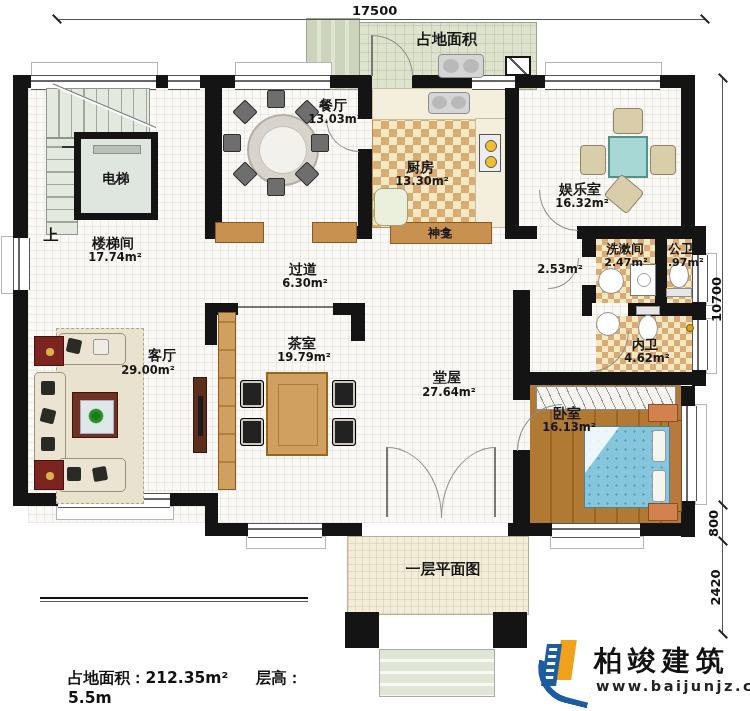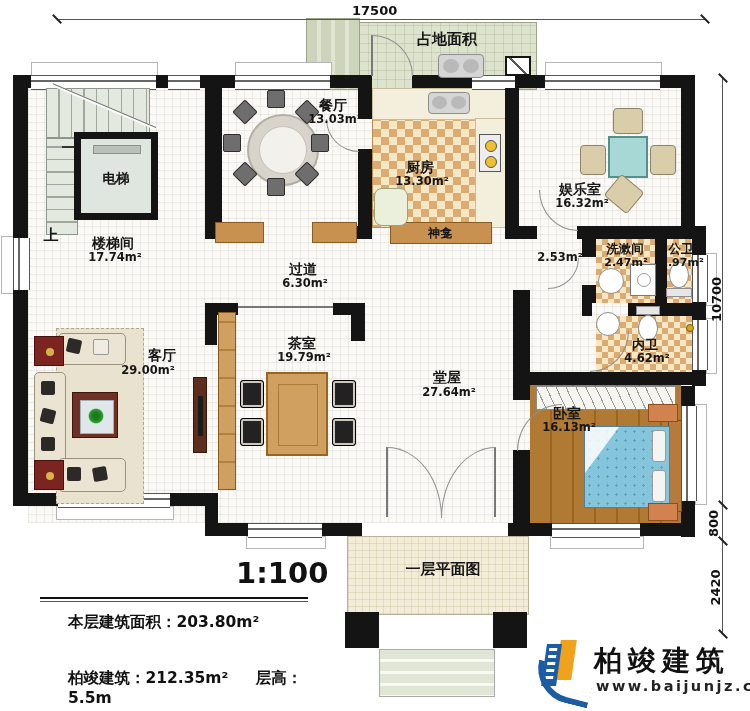--- a/index.html
+++ b/index.html
@@ -272,21 +272,21 @@
 
   <div class="rn" style="left:447px;top:32px;font-size:15px">占地面积</div>
   <div class="rn" style="left:333px;top:98px">餐厅</div>
   <div class="ra" style="left:335px;top:114px">13.03m²</div>
   <div class="rn" style="left:420px;top:160px">厨房</div>
   <div class="ra" style="left:422px;top:176px">13.30m²</div>
   <div class="rn" style="left:580px;top:182px">娱乐室</div>
   <div class="ra" style="left:582px;top:198px">16.32m²</div>
   <div class="rn" style="left:303px;top:262px">过道</div>
   <div class="ra" style="left:305px;top:278px">6.30m²</div>
-  <div class="ra" style="left:560px;top:252px">2.53m²</div>
+  <div class="ra" style="left:560px;top:264px">2.53m²</div>
   <div class="rn" style="left:625px;top:243px;font-size:12.5px">洗漱间</div>
   <div class="ra" style="left:626px;top:257px;font-size:11px">2.47m²</div>
   <div class="rn" style="left:681px;top:243px;font-size:12.5px">公卫</div>
   <div class="ra" style="left:682px;top:257px;font-size:11px">1.97m²</div>
   <div class="rn" style="left:645px;top:338px;font-size:13px">内卫</div>
   <div class="ra" style="left:647px;top:353px">4.62m²</div>
   <div class="rn" style="left:113px;top:236px">楼梯间</div>
   <div class="ra" style="left:115px;top:252px">17.74m²</div>
   <div class="rn" style="left:162px;top:348px">客厅</div>
   <div class="ra" style="left:148px;top:365px">29.00m²</div>
@@ -306,28 +306,24 @@
   <div class="dimline" style="left:722px;top:78px;width:1px;height:557px"></div>
   <div class="tick" style="left:717px;top:77px"></div>
   <div class="tick" style="left:717px;top:504px"></div>
   <div class="tick" style="left:717px;top:540px"></div>
   <div class="tick" style="left:717px;top:633px"></div>
   <div class="dimtext vdim" style="left:694px;top:292px">10700</div>
   <div class="dimtext vdim" style="left:700px;top:516px">800</div>
   <div class="dimtext vdim" style="left:697px;top:580px">2420</div>
 
   <div class="a" style="left:40px;top:550px;width:300px;height:150px">
-    <span class="title-cn" style="position:absolute;left:196px;top:6px;font-size:29px">1:100</span>
     <div style="position:absolute;left:0;top:47px;width:268px;height:2px;background:#111"></div>
     <div style="position:absolute;left:0;top:51px;width:268px;height:1px;background:#555"></div>
-    <div style="position:absolute;left:28px;top:62px;font-size:15.5px;font-weight:bold;color:#111">
-      <span>本层建筑面积：</span><span>203.80m²</span>
-    </div>
     <div style="position:absolute;left:28px;top:118px;font-size:15.5px;font-weight:bold;color:#111">
-      <span>柏竣建筑：</span><span>212.35m²</span>
+      <span>占地面积：</span><span>212.35m²</span>
       <span style="margin-left:22px"><span>层高：</span><span>5.5m</span></span>
     </div>
   </div>
 
   <div class="a" style="left:536px;top:636px;width:210px;height:66px">
     <div style="position:absolute;left:0;top:4px;width:52px;height:56px">
       <div style="position:absolute;left:22px;top:0;width:16px;height:40px;background:#f0a21c;transform:skewX(-8deg)"></div>
       <div style="position:absolute;left:8px;top:4px;width:15px;height:42px;background:#1b5ca4;transform:skewX(-8deg)">
         <div style="position:absolute;left:3px;top:4px;width:8px;height:34px;background:repeating-linear-gradient(to bottom,#fff 0 3px,transparent 3px 7px)"></div>
       </div>

